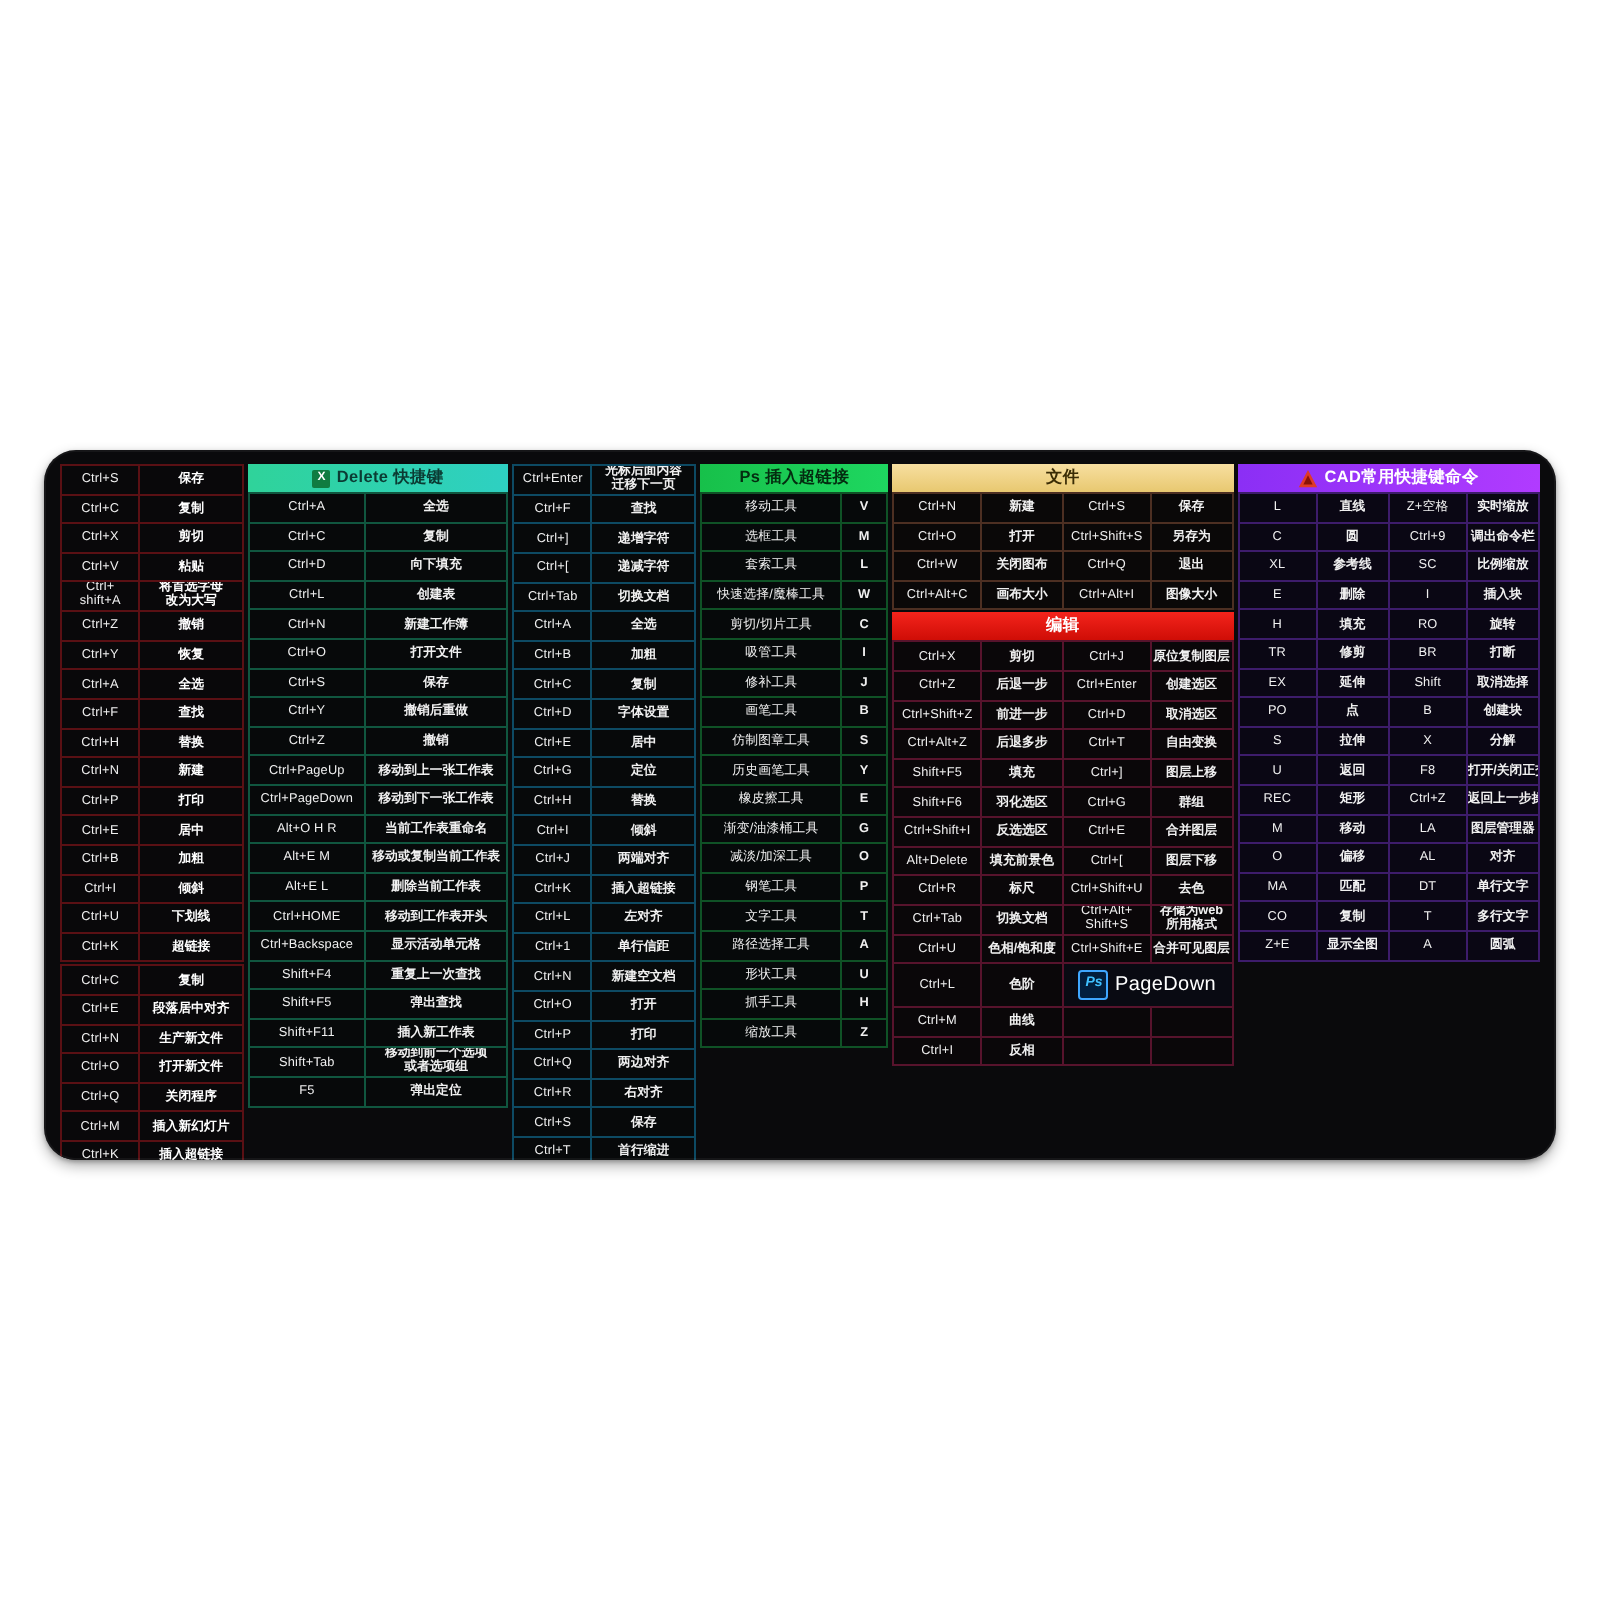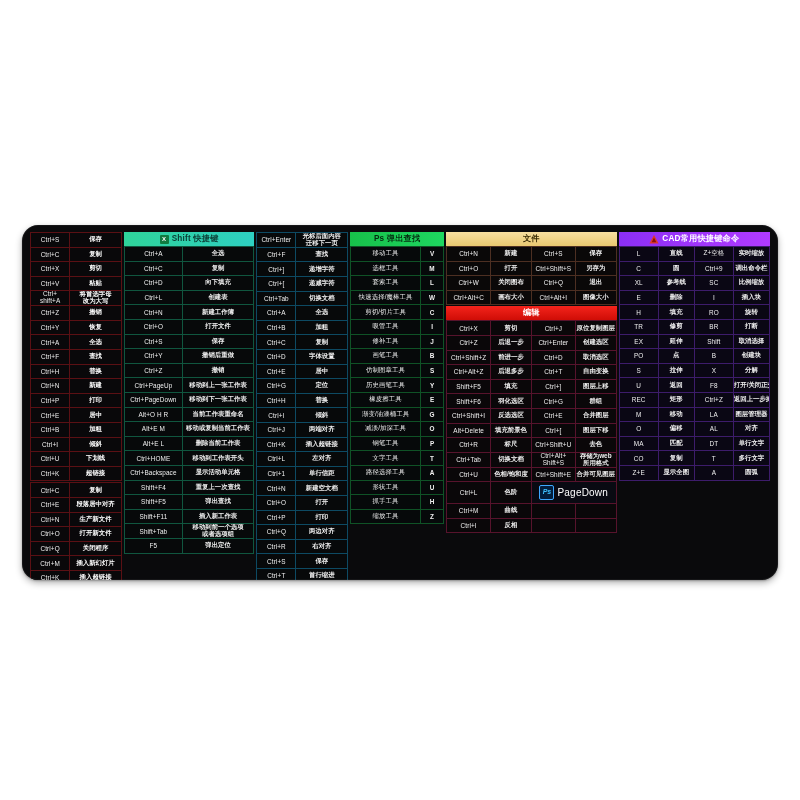--- a/index.html
+++ b/index.html
@@ -223,21 +223,21 @@
                 <td class="key" style="width: 42%;">Ctrl+K</td>
                 <td class="val">插入超链接</td>
               </tr>
             </tbody>
         </table>
       </div>
 
       <div class="panel c-excel">
         <div class="hdr hdr-excel">
           <span class="glyph" style="background:#107c41;color:#fff;">X</span>
-          <span>Shift 快捷键</span>
+          <span>Delete 快捷键</span>
         </div>
         <table class="k g-green">
           <tbody id="excel-body">
               <tr>
                 <td class="key" style="width: 44%;">Ctrl+A</td>
                 <td class="val">全选</td>
               </tr>
               <tr>
                 <td class="key" style="width: 44%;">Ctrl+C</td>
                 <td class="val">复制</td>
@@ -430,21 +430,21 @@
               <tr>
                 <td class="key" style="width: 42%;">Ctrl+T</td>
                 <td class="val">首行缩进</td>
               </tr>
             </tbody>
         </table>
       </div>
 
       <div class="panel c-ps">
         <div class="hdr hdr-ps">
-          <span>Ps 弹出查找</span>
+          <span>Ps 插入超链接</span>
         </div>
         <table class="k g-lime">
           <tbody id="ps-body">
               <tr>
                 <td class="key" style="width: 74%;">移动工具</td>
                 <td class="val">V</td>
               </tr>
               <tr>
                 <td class="key" style="width: 74%;">选框工具</td>
                 <td class="val">M</td>

